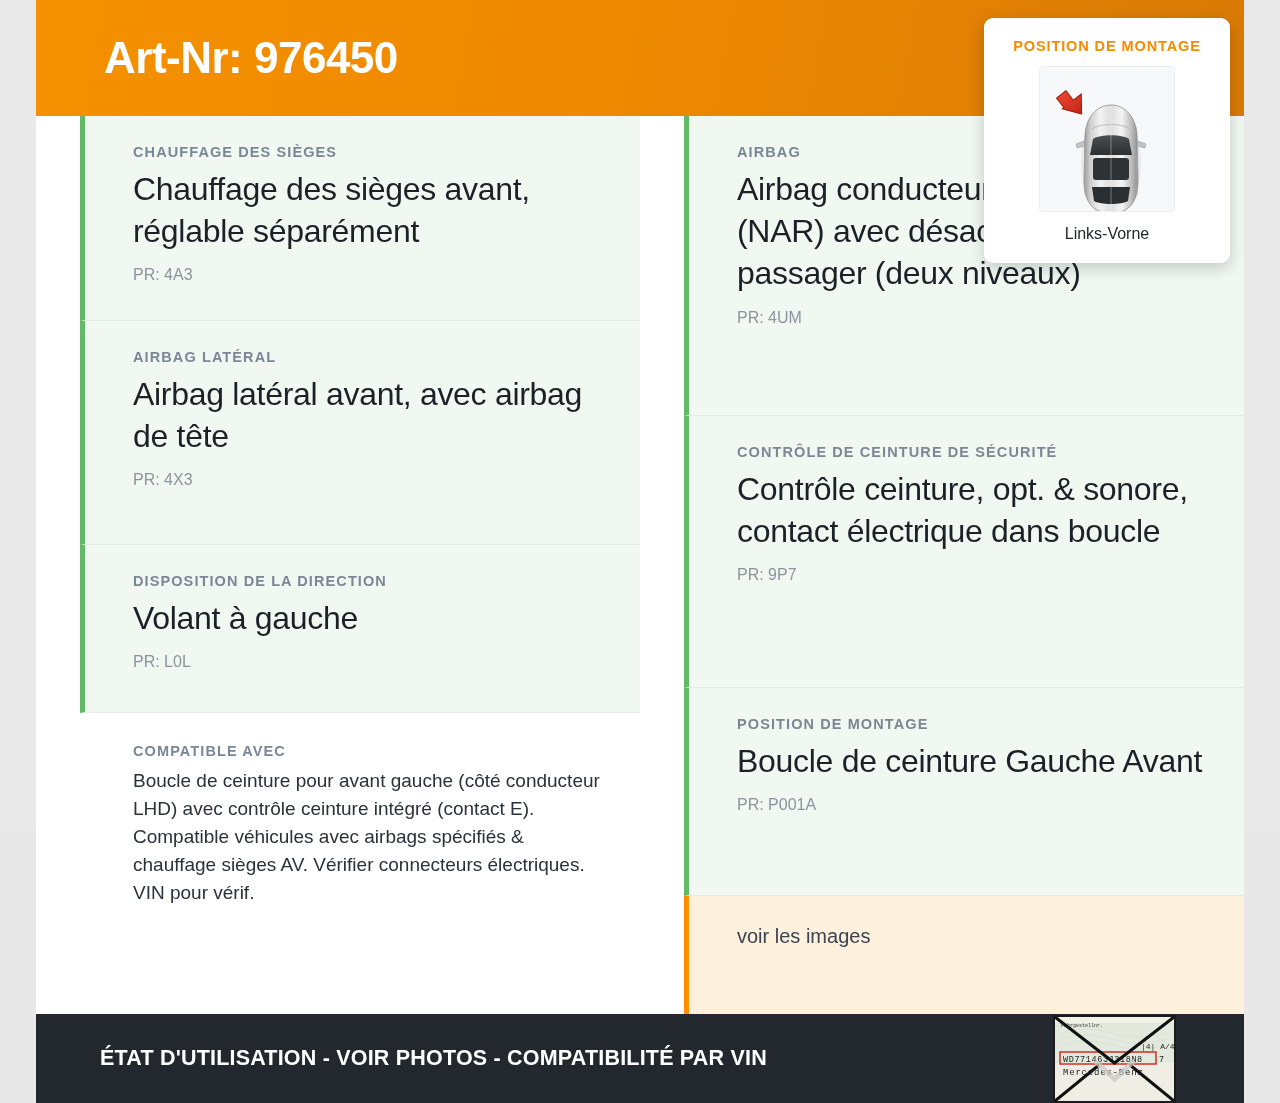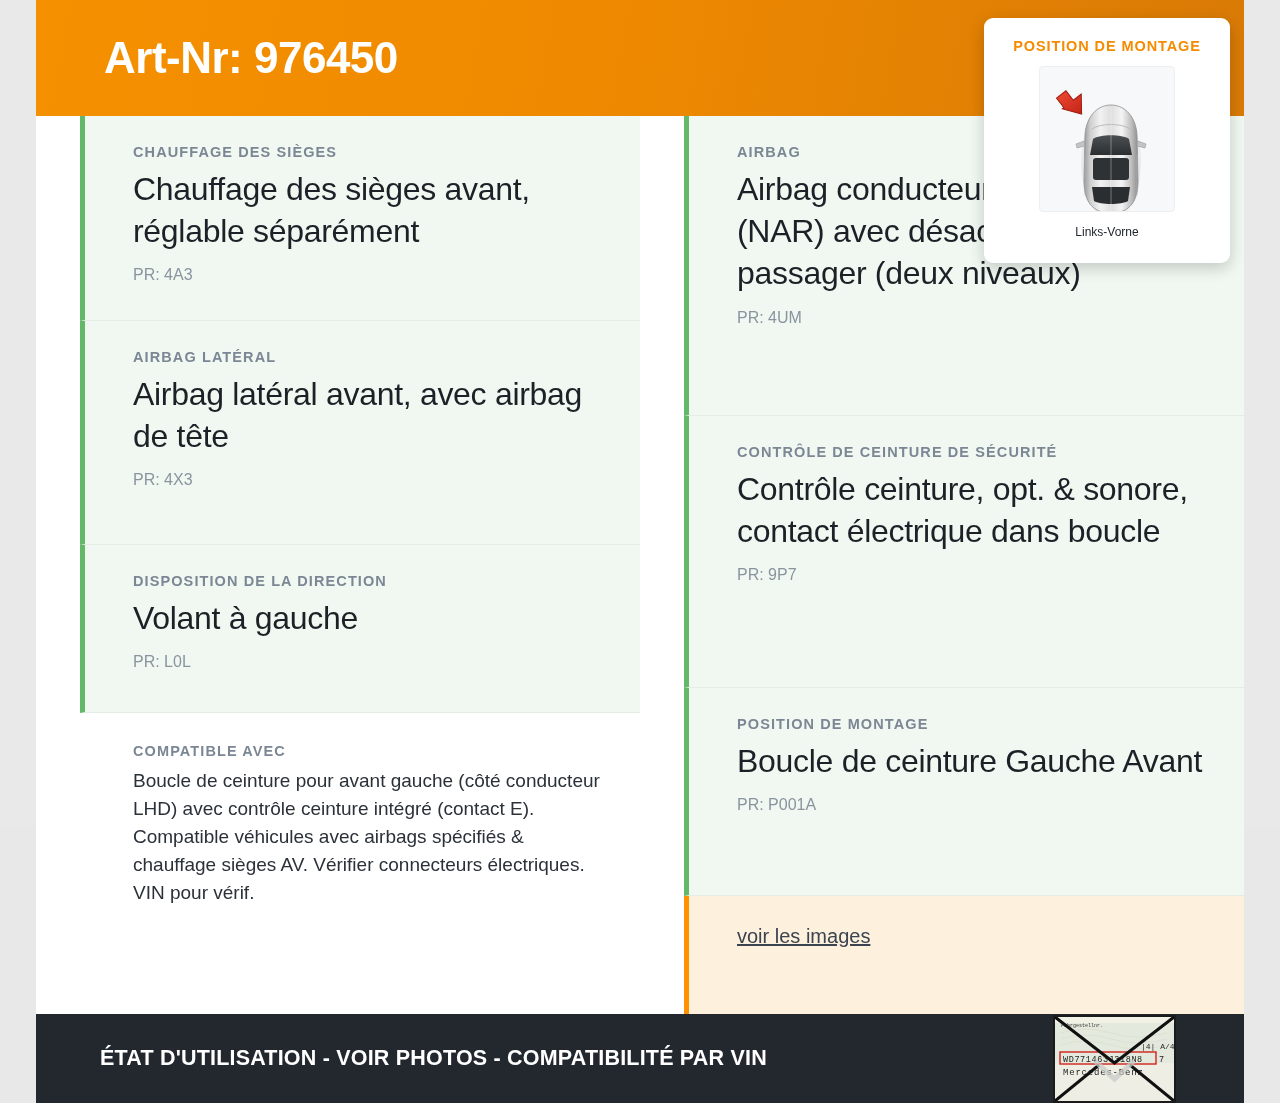--- a/index.html
+++ b/index.html
@@ -100,21 +100,20 @@
   }
 
   .card-body {
     font-size: 19px;
     color: #2b3138;
     line-height: 1.47;
   }
   .card.etat .card-body {
     font-size: 20px;
     color: #3b4450;
-    text-decoration: underline;
   }
 
   
   .c-heat   { min-height: 205px; }
   .c-side   { min-height: 224px; }
   .c-steer  { min-height: 168px; }
   .c-compat { min-height: 301px; padding-top: 30px; }
 
   .c-airbag { min-height: 300px; }
   .c-belt   { min-height: 272px; }
@@ -147,21 +146,21 @@
     height: 146px;
     margin: 12px auto 0;
     background: #f7f8f9;
     border: 1px solid #eceef0;
     border-radius: 4px;
     position: relative;
     overflow: hidden;
   }
   .overlay-caption {
     margin-top: 13px;
-    font-size: 12px;
+    font-size: 16px;
     color: #22272e;
   }
 
   
   .footer {
     position: absolute;
     left: 36px;
     top: 1014px;
     width: 1208px;
     height: 89px;

